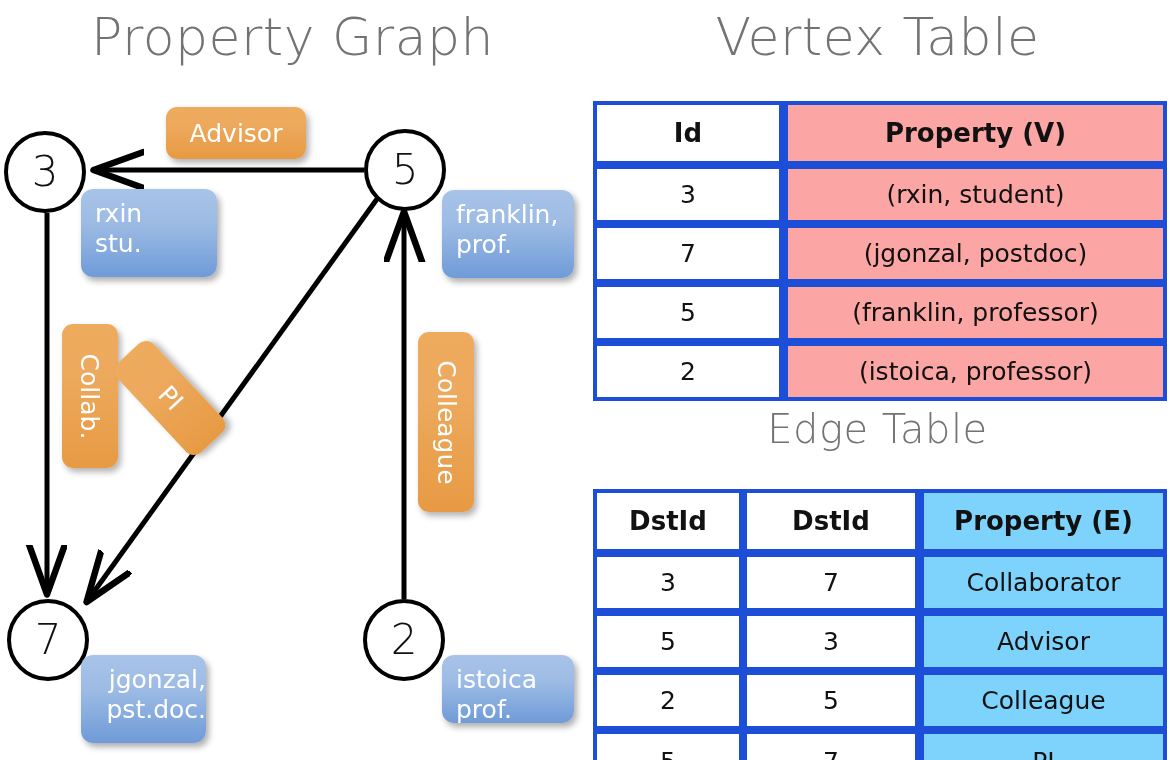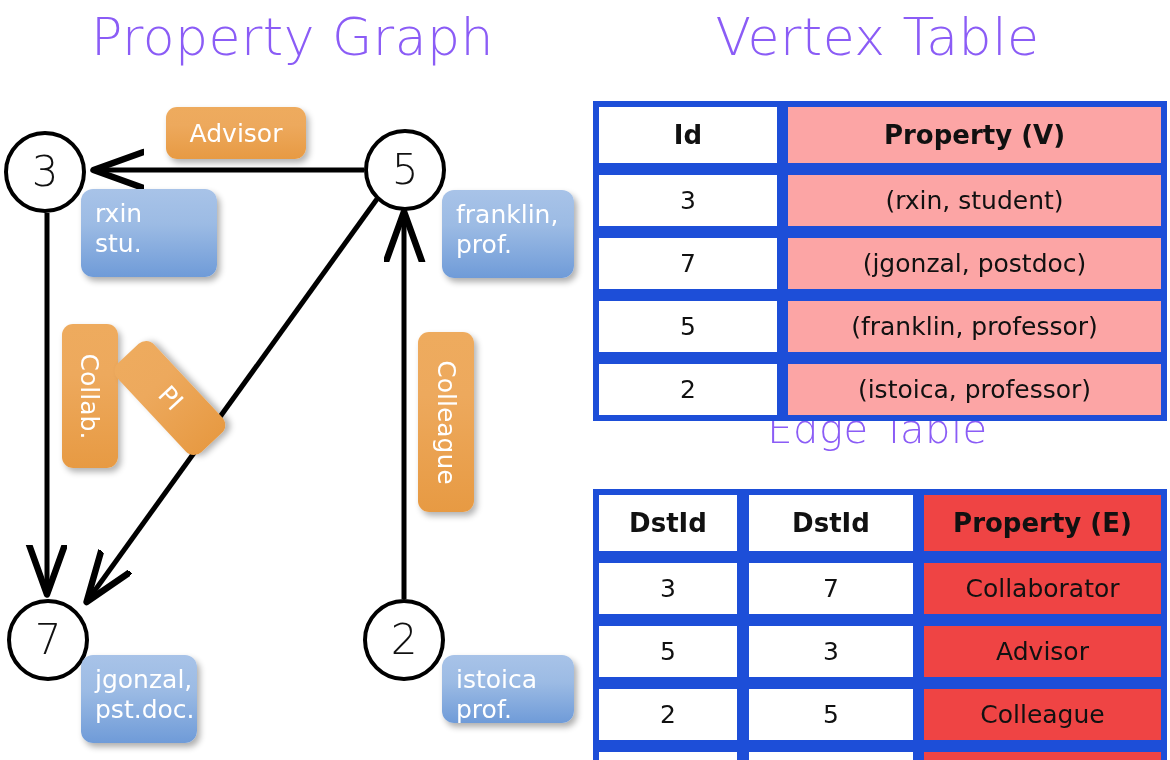--- a/index.html
+++ b/index.html
@@ -15,21 +15,21 @@
     overflow: hidden;
     font-family: "Liberation Sans", sans-serif;
     color: #000;
   }
 
   
   .section-title {
     position: absolute;
     font-family: "DejaVu Sans", sans-serif;
     font-weight: 300;
-    color: #8b5cf6;
+    color: #737373;
     white-space: nowrap;
     letter-spacing: 0.5px;
     text-align: center;
   }
   #title-property-graph {
     left: 0; top: 6px; width: 585px;
     font-size: 52px; line-height: 62px;
   }
   #title-vertex-table {
     left: 585px; top: 6px; width: 585px;
@@ -87,21 +87,21 @@
     font-size: 25px;
     line-height: 30px;
     padding: 10px 0 10px 14px;
     box-sizing: border-box;
     z-index: 6;
     white-space: pre-line;
     margin-left: 18px;
   }
   #vprop-rxin     { left: 63px;  top: 189px; width: 136px; height: 88px; }
   #vprop-franklin { left: 424px; top: 190px; width: 132px; height: 88px; }
-  #vprop-jgonzal  { left: 63px;  top: 655px; width: 116px; height: 88px; }
+  #vprop-jgonzal  { left: 63px;  top: 655px; width: 125px; height: 88px; text-align: right; }
   #vprop-istoica  { left: 424px; top: 655px; width: 132px; height: 68px; }
 
   
   .edge-box {
     position: absolute;
     border-radius: 11px;
     background: linear-gradient(to bottom, #eeab5e 0%, #eda95d 35%, #e79a43 100%);
     box-shadow: 3px 4px 6px rgba(0,0,0,0.30);
     color: #ffffff;
     font-family: "DejaVu Sans", sans-serif;
@@ -131,39 +131,39 @@
     border-collapse: separate;
     border-spacing: 0;
     table-layout: fixed;
     font-family: "DejaVu Sans", sans-serif;
     font-weight: 400;
   }
   #vertex-table { left: 593px; top: 101px; width: 574px; }
   #edge-table   { left: 593px; top: 489px; width: 574px; }
 
   .data-table td, .data-table th {
-    border: 6px solid #1d4ed8;
+    border: 4px solid #1d4ed8;
     text-align: center;
     font-size: 25px;
     color: #111;
     padding: 0;
     font-weight: 400;
     background: #ffffff;
     height: 51px;
     overflow: hidden;
   }
   .data-table thead th {
     font-weight: 700;
     font-size: 26px;
     height: 56px;
   }
   
   #vertex-table .prop-col { background: #fca5a5; border-left-width: 5px; }
   
-  #edge-table .prop-col { background: #ef4444; border-left-width: 5px; }
+  #edge-table .prop-col { background: #7dd3fc; border-left-width: 5px; }
 
   
   #edge-table tr:last-child td { height: 54px; }
 </style>
 </head>
 <body>
 
 <div class="section-title" id="title-property-graph">Property Graph</div>
 
 <div class="section-title" id="title-vertex-table">Vertex Table</div>

